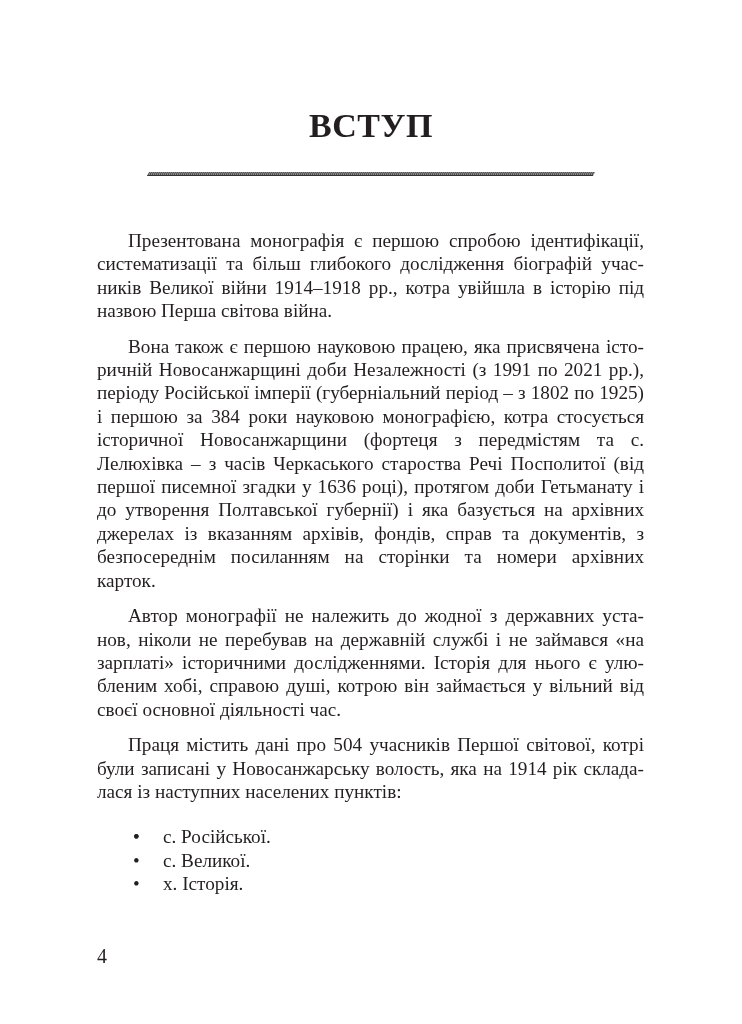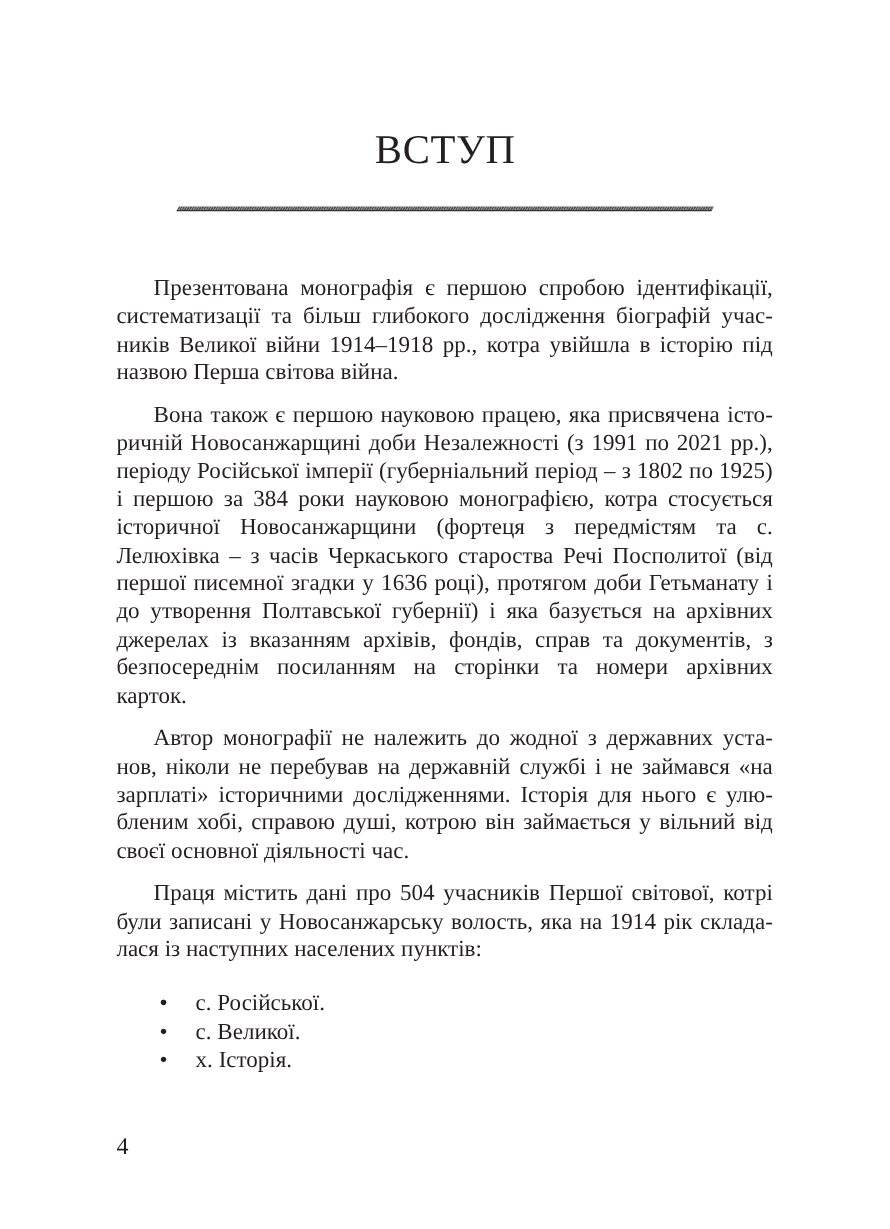--- a/index.html
+++ b/index.html
@@ -14,21 +14,21 @@
       overflow: hidden;
       font-family: "Liberation Serif", "DejaVu Serif", serif;
       color: #231f20;
     }
     .page-title {
       position: absolute;
       top: 104px;
       left: 0;
       width: 742px;
       text-align: center;
-      font-weight: normal;
+      font-weight: bold;
       font-size: 34px;
       letter-spacing: 0.5px;
       margin: 0;
       line-height: 44px;
     }
     .title-rule {
       position: absolute;
       top: 172px;
       left: 148px;
       width: 446px;

